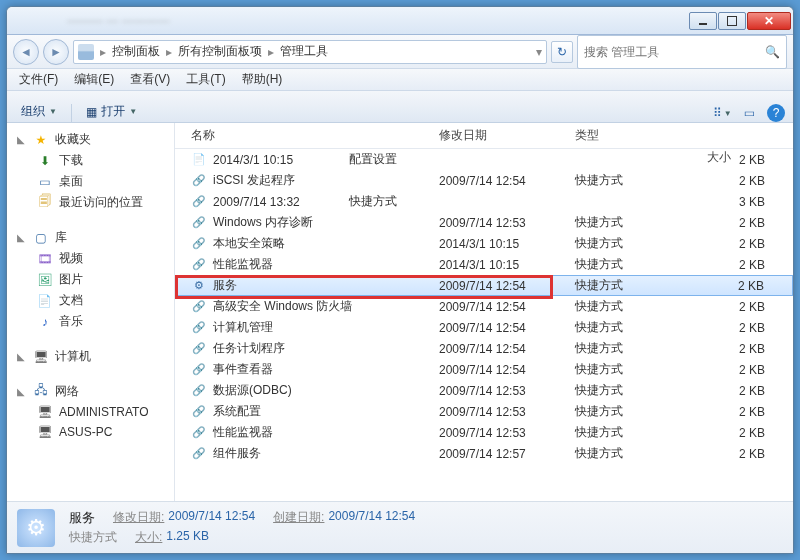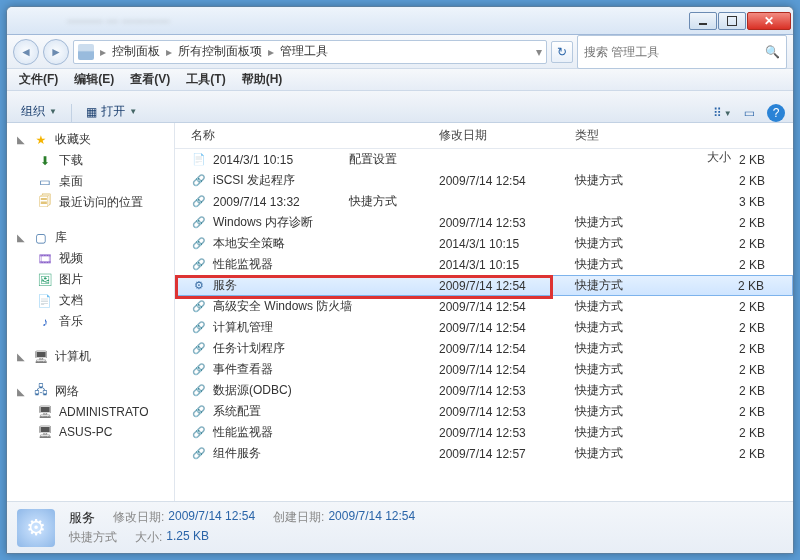--- a/index.html
+++ b/index.html
@@ -14,21 +14,21 @@
 .addrbar { height: 34px; background: linear-gradient(#f7f9fc,#e8eef6); display: flex; align-items: center; padding: 0 6px; border-bottom: 1px solid #cdd9e8; gap:4px;}
 .navbtn { width:26px;height:26px;border-radius:50%;background:radial-gradient(#fbfdff,#d5e2f2);border:1px solid #a2b9d6;display:flex;align-items:center;justify-content:center;color:#6c8bb0;font-size:12px;}
 .breadcrumb { flex:1; height:24px; border:1px solid #b5c8de; background:#fff; display:flex; align-items:center; padding:0 4px; font-size:12px; color:#333; border-radius:2px; gap:2px;}
 .bc-item{padding:0 4px;cursor:default;}
 .bc-sep{color:#888;}
 .bc-icon{width:16px;height:16px;background:linear-gradient(#cde 40%,#9bd 50%);border-radius:2px;margin-right:4px;}
 .refresh{width:22px;height:22px;border:1px solid #b5c8de;background:linear-gradient(#fff,#e9f0f9);color:#2a64a8;display:flex;align-items:center;justify-content:center;font-size:12px;border-radius:2px;}
 .searchbox{width:210px;height:24px;border:1px solid #b5c8de;background:#fff;display:flex;align-items:center;padding:16px 6px;font-size:12px;color:#888;border-radius:2px;}
 .searchbox input{border:0;outline:0;flex:1;font-size:12px;color:#333;}
 .menubar{height:22px;background:linear-gradient(#f6f8fb,#e6edf6);border-bottom:1px solid #cdd9e8;display:flex;align-items:center;padding:0 6px;font-size:12px;color:#333;gap:4px;}
-.menu-item{padding:0 6px;cursor:default;font-weight:bold;}
+.menu-item{padding:0 6px;cursor:default;}
 .toolbar{height:32px;background:linear-gradient(#f3f6fa,#dfe8f3);border-bottom:1px solid #c2d1e3;display:flex;align-items:flex-end;padding:0 8px;font-size:12px;color:#1a3e6e;gap:6px;}
 .tool-sep{width:1px;height:18px;background:#c2d1e3;margin:0 2px;}
 .tool-btn{display:flex;align-items:center;gap:4px;padding:2px 6px;cursor:default;}
 .tool-drop{font-size:8px;color:#466;}
 .tool-right{margin-left:auto;display:flex;align-items:center;gap:12px;color:#2a64a8;}
 .tool-right span{display:flex;align-items:center;gap:2px;}
 .content{flex:1;display:flex;overflow:hidden;}
 .sidebar{width:168px;background:#fff;border-right:1px solid #e0e6ee;overflow-y:auto;padding:6px 0;}
 .side-group{margin-bottom:14px;}
 .side-head{display:flex;align-items:center;gap:6px;padding:2px 10px;font-size:12px;color:#333;}
@@ -60,21 +60,21 @@
 .row .d{width:136px;}
 .row .t{width:132px;}
 .row .s{flex:1;padding-right:28px;text-align:right;}
 .highlight-box{position:absolute;border:3px solid #d33;pointer-events:none;}
 .statusbar{height:52px;border-top:1px solid #d6dfe9;background:linear-gradient(#f3f6fa,#e8eef6);display:flex;align-items:center;padding:0 10px;font-size:12px;color:#555;gap:14px;}
 .status-ico{width:38px;height:38px;border-radius:4px;background:radial-gradient(#cfe5ff,#8fb8e8);display:flex;align-items:center;justify-content:center;color:#fff;font-size:22px;}
 .status-main{display:flex;flex-direction:column;gap:2px;}
 .status-line{display:flex;gap:18px;}
 .status-name{color:#222;font-size:13px;}
 .kv{display:flex;gap:4px;}
-.kv .k{color:#888;}
+.kv .k{color:#888;text-decoration:underline;}
 .kv .v{color:#2a64a8;}
 .help-ico{width:18px;height:18px;border-radius:50%;background:#2a83d6;color:#fff;font-size:12px;display:flex;align-items:center;justify-content:center;}
 </style>
 </head>
 <body>
 
 <div class="window">
 
   <div class="titlebar">
     <div class="title-blur">———  —  ————</div>

